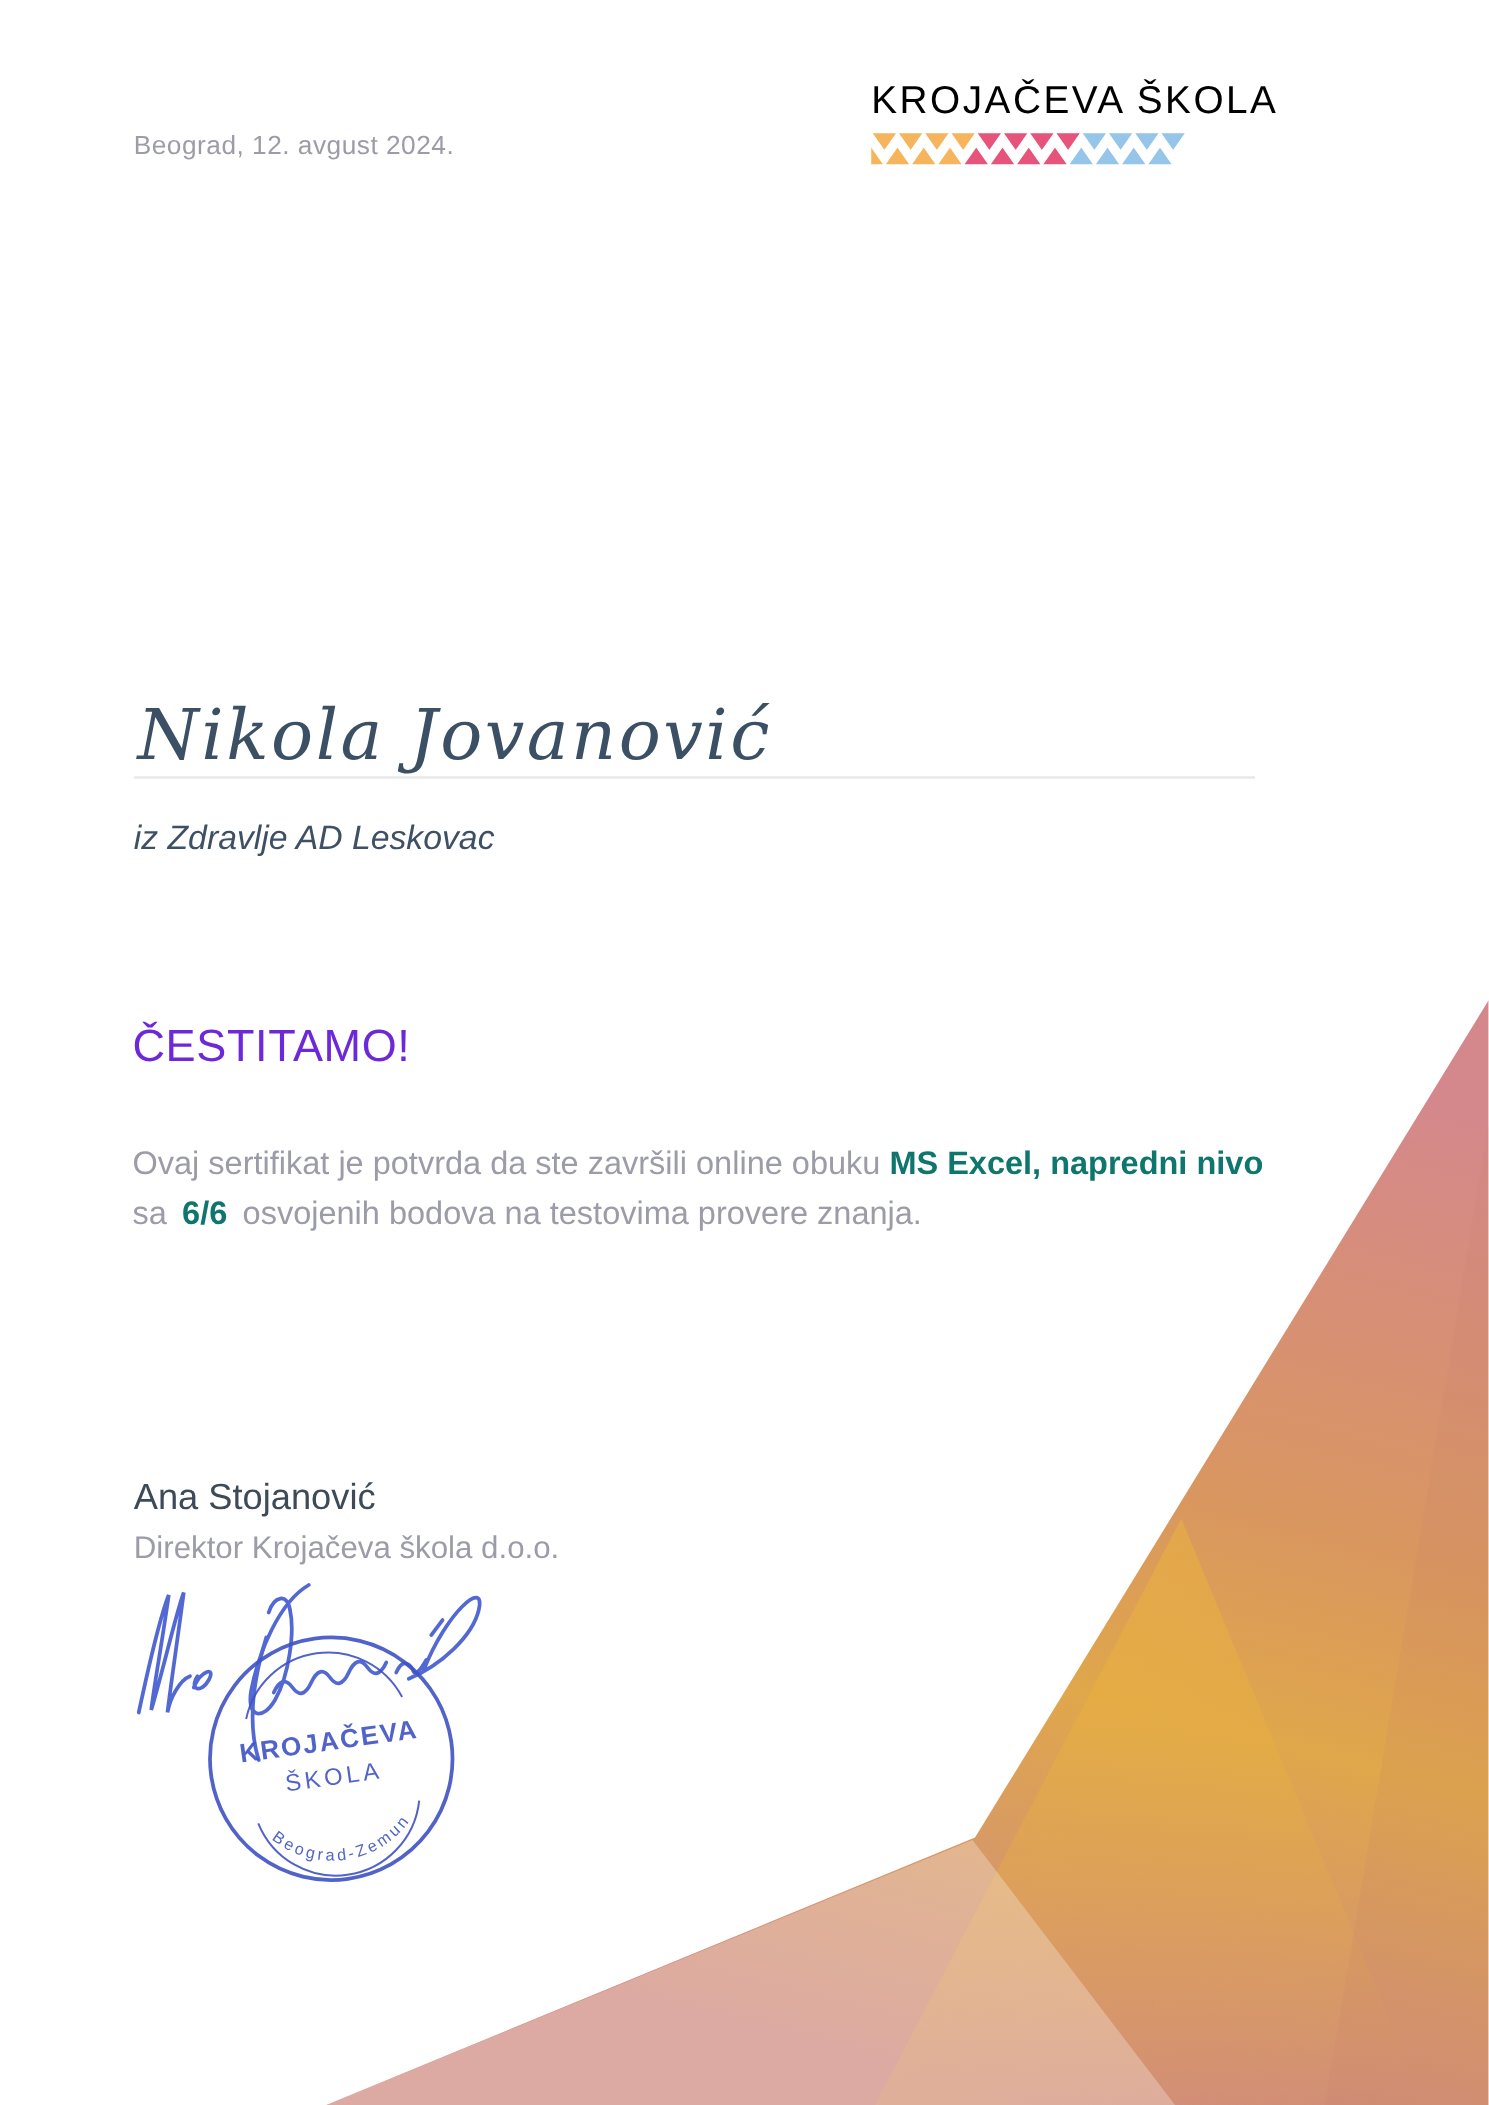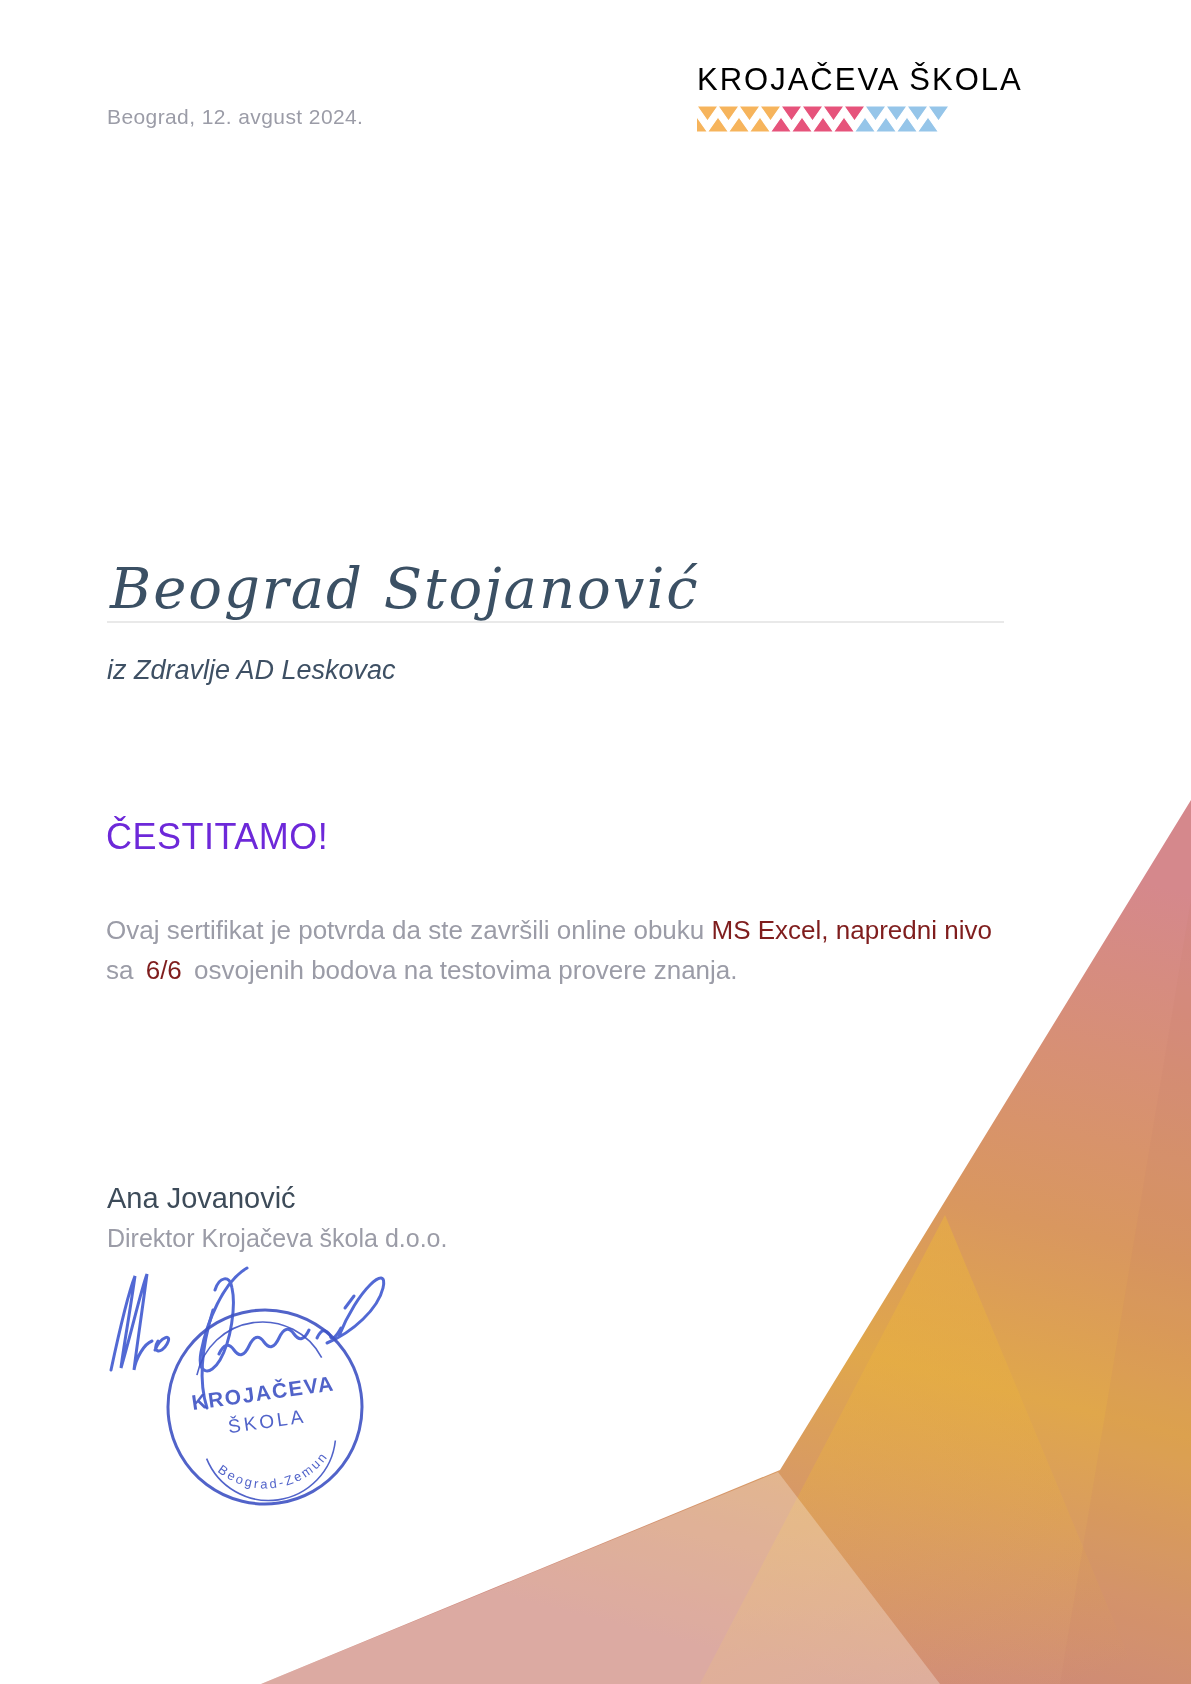--- a/index.html
+++ b/index.html
@@ -50,21 +50,21 @@
   }
   
   .congrats-heading{
     position:absolute;left:106px;top:816px;
     font-size:36px;color:#6d28d9;letter-spacing:.5px;z-index:2;
   }
   .congrats-body{
     position:absolute;left:106px;top:884px;width:905px;
     font-size:26px;line-height:40px;color:#9b9ca7;z-index:2;
   }
-  .congrats-body b{color:#7f1d1d;font-weight:400;}
+  .congrats-body b{color:#0f766e;font-weight:700;}
   .score{margin:0 5px;}
   
   .signatory-name{
     position:absolute;left:107px;top:1182px;
     font-size:29px;color:#3d4b59;z-index:2;
   }
   .signatory-role{
     position:absolute;left:107px;top:1224px;
     font-size:25px;color:#9b9ca7;z-index:2;
   }
@@ -129,27 +129,27 @@
         <polygon points="157.5,26 178.5,26 168,11"></polygon>
           <polygon points="178.5,26 199.5,26 189,11"></polygon>
         <polygon points="199.5,26 220.5,26 210,11"></polygon>
           <polygon points="220.5,26 241.5,26 231,11"></polygon>
       </g>
     </svg>
   </div>
 
 
   <div class="name-rule"></div>
-  <div class="recipient-name">Beograd Stojanović</div>
+  <div class="recipient-name">Nikola Jovanović</div>
   <div class="recipient-company">iz Zdravlje AD Leskovac</div>
 
   <div class="congrats-heading">ČESTITAMO!</div>
   <p class="congrats-body"><span>Ovaj sertifikat je potvrda da ste završili online obuku </span><b>MS Excel, napredni nivo</b><span> sa </span><b class="score">6/6</b><span> osvojenih bodova na testovima provere znanja.</span></p>
 
-  <div class="signatory-name">Ana Jovanović</div>
+  <div class="signatory-name">Ana Stojanović</div>
   <div class="signatory-role">Direktor Krojačeva škola d.o.o.</div>
 
   <svg class="signature" width="310" height="170" viewBox="0 0 310 170" aria-hidden="true">
     <g fill="none" stroke="#3b55cf" stroke-width="3" stroke-linecap="round" opacity="0.88">
       <path d="M16,122 C22,94 32,48 40,28 C35,64 28,102 26,120 C36,86 46,42 52,26 C47,64 41,104 39,122 C41,110 49,96 57,93"></path>
       <path d="M60,102 C66,88 78,85 72,96 C66,107 56,104 63,93"></path>
       <path d="M152,20 C128,34 112,74 106,104 C102,126 115,129 125,112 C136,93 141,58 137,40 C135,26 124,29 120,42"></path>
       <path d="M118,62 C107,98 103,132 112,160"></path>
       <path d="M124,106 q7,-15 15,-4 t15,-4 t15,-4 t15,-4 t15,-4 t15,-4"></path>
       <path d="M222,90 q6,-13 13,-3 q2,9 11,-7"></path>

